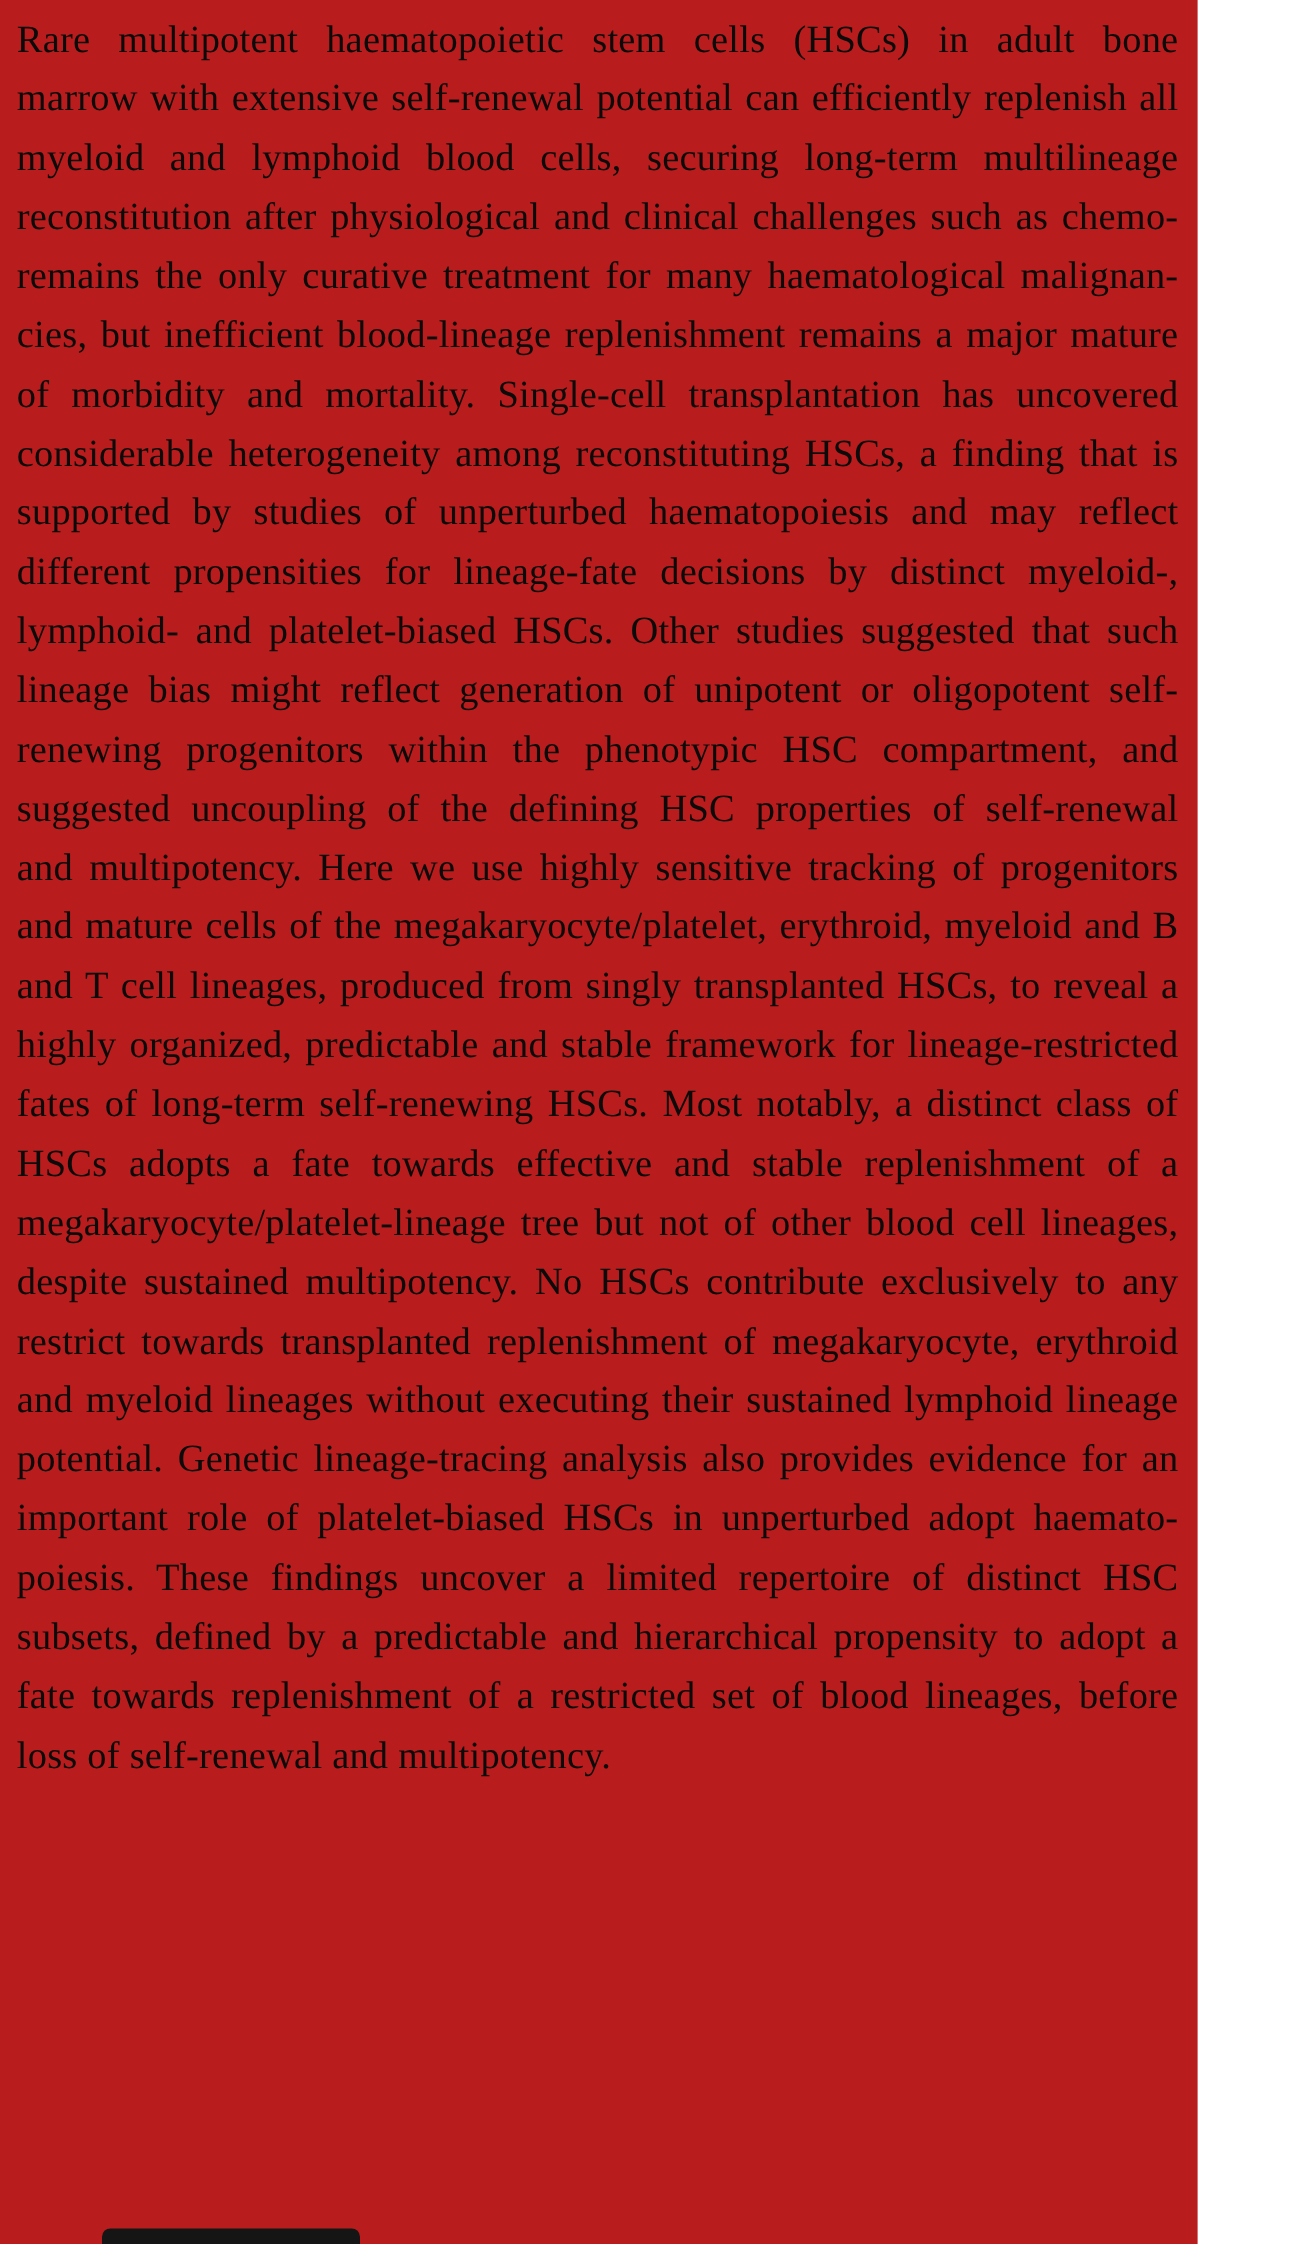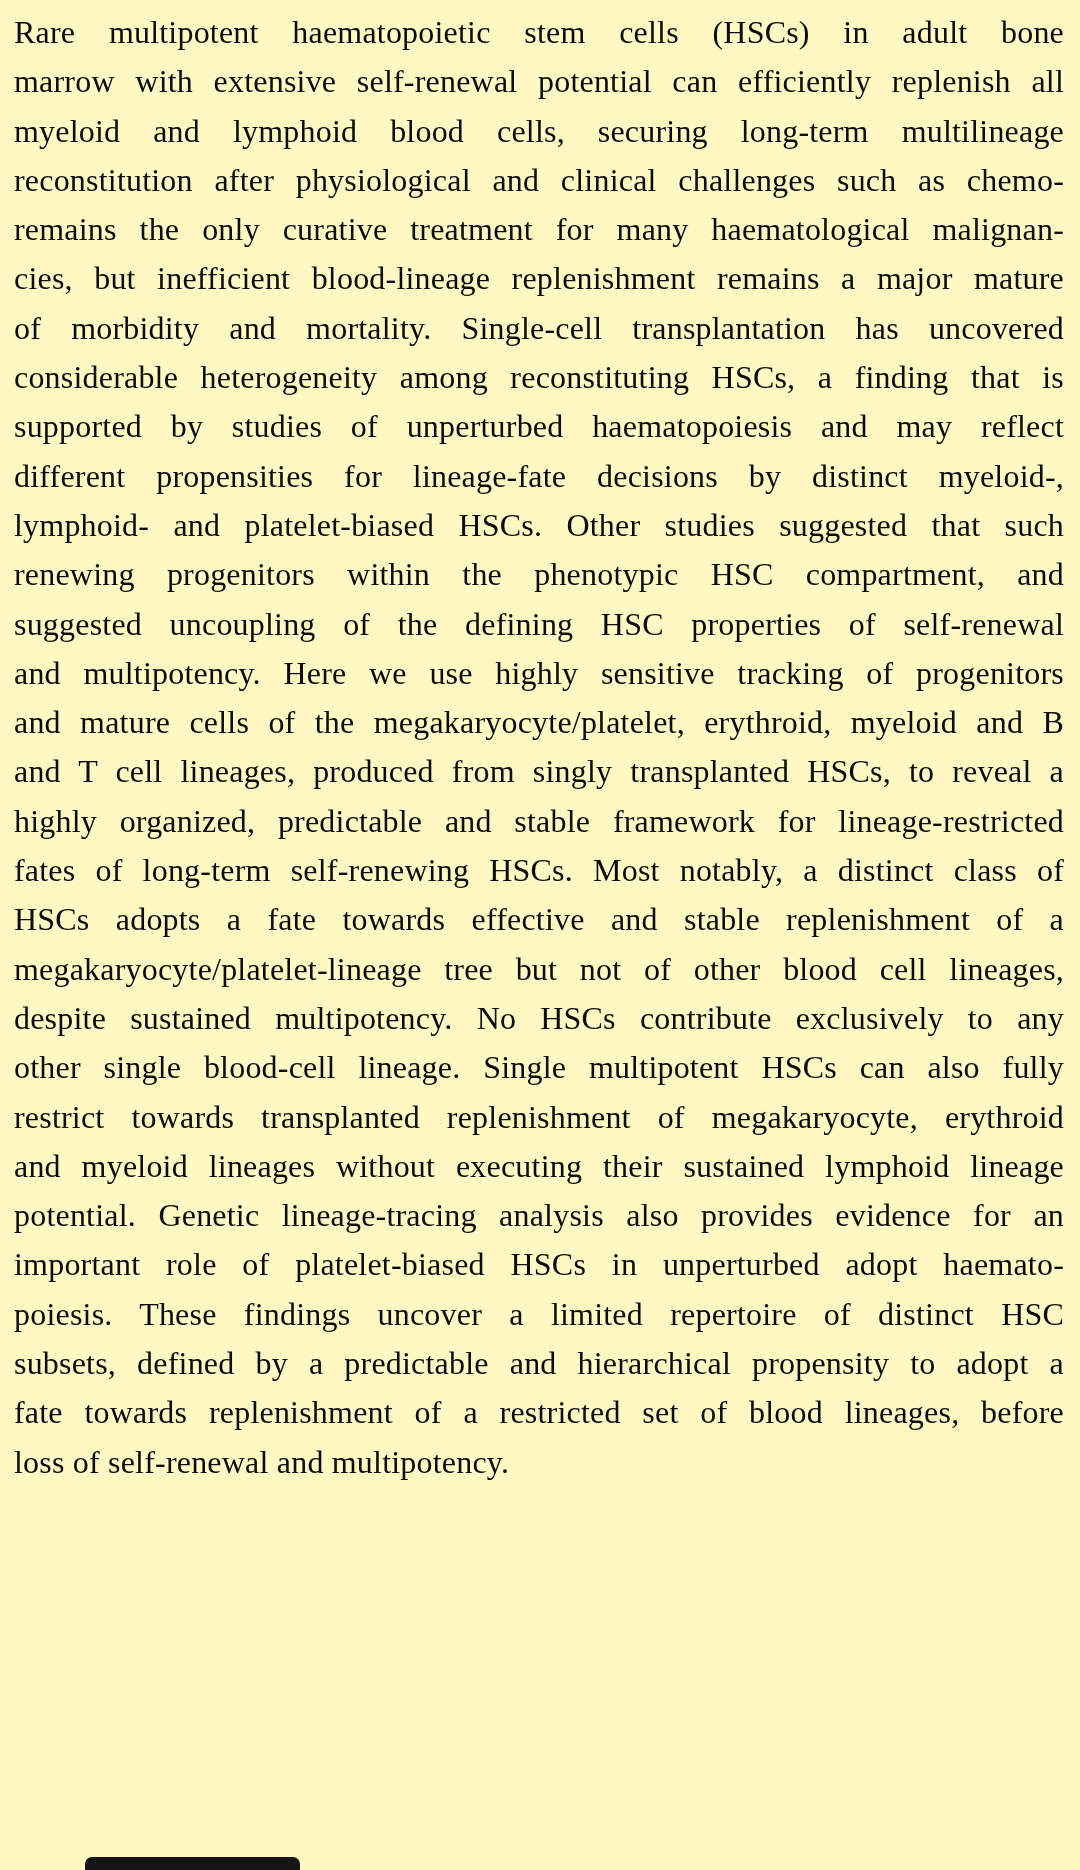--- a/index.html
+++ b/index.html
@@ -2,23 +2,23 @@
 <html><head>
 <meta charset="utf-8">
 <style>
   html, body {
     margin: 0;
     padding: 0;
     background: #ffffff;
   }
   .page {
     position: relative;
-    width: 1080px;
+    width: 998px;
     height: 1870px;
-    background: #fef9c3;
+    background: #b91c1c;
     overflow: hidden;
     font-family: "Liberation Serif", serif;
     color: #0b0b0b;
   }
   .abstract {
     position: absolute;
     top: 8px;
     left: 14px;
     right: 16px;
   }
@@ -55,31 +55,31 @@
       <div class="line">marrow with extensive self-renewal potential can efficiently replenish all</div>
       <div class="line">myeloid and lymphoid blood cells, securing long-term multilineage</div>
       <div class="line">reconstitution after physiological and clinical challenges such as chemo-</div>
       <div class="line">remains the only curative treatment for many haematological malignan-</div>
       <div class="line">cies, but inefficient blood-lineage replenishment remains a major mature</div>
       <div class="line">of morbidity and mortality. Single-cell transplantation has uncovered</div>
       <div class="line">considerable heterogeneity among reconstituting HSCs, a finding that is</div>
       <div class="line">supported by studies of unperturbed haematopoiesis and may reflect</div>
       <div class="line">different propensities for lineage-fate decisions by distinct myeloid-,</div>
       <div class="line">lymphoid- and platelet-biased HSCs. Other studies suggested that such</div>
+      <div class="line">lineage bias might reflect generation of unipotent or oligopotent self-</div>
       <div class="line">renewing progenitors within the phenotypic HSC compartment, and</div>
       <div class="line">suggested uncoupling of the defining HSC properties of self-renewal</div>
       <div class="line">and multipotency. Here we use highly sensitive tracking of progenitors</div>
       <div class="line">and mature cells of the megakaryocyte/platelet, erythroid, myeloid and B</div>
       <div class="line">and T cell lineages, produced from singly transplanted HSCs, to reveal a</div>
       <div class="line">highly organized, predictable and stable framework for lineage-restricted</div>
       <div class="line">fates of long-term self-renewing HSCs. Most notably, a distinct class of</div>
       <div class="line">HSCs adopts a fate towards effective and stable replenishment of a</div>
       <div class="line">megakaryocyte/platelet-lineage tree but not of other blood cell lineages,</div>
       <div class="line">despite sustained multipotency. No HSCs contribute exclusively to any</div>
-      <div class="line">other single blood-cell lineage. Single multipotent HSCs can also fully</div>
       <div class="line">restrict towards transplanted replenishment of megakaryocyte, erythroid</div>
       <div class="line">and myeloid lineages without executing their sustained lymphoid lineage</div>
       <div class="line">potential. Genetic lineage-tracing analysis also provides evidence for an</div>
       <div class="line">important role of platelet-biased HSCs in unperturbed adopt haemato-</div>
       <div class="line">poiesis. These findings uncover a limited repertoire of distinct HSC</div>
       <div class="line">subsets, defined by a predictable and hierarchical propensity to adopt a</div>
       <div class="line">fate towards replenishment of a restricted set of blood lineages, before</div>
       <div class="line last">loss of self-renewal and multipotency.</div>
     </div>
   <div class="bottom-partial"></div>

